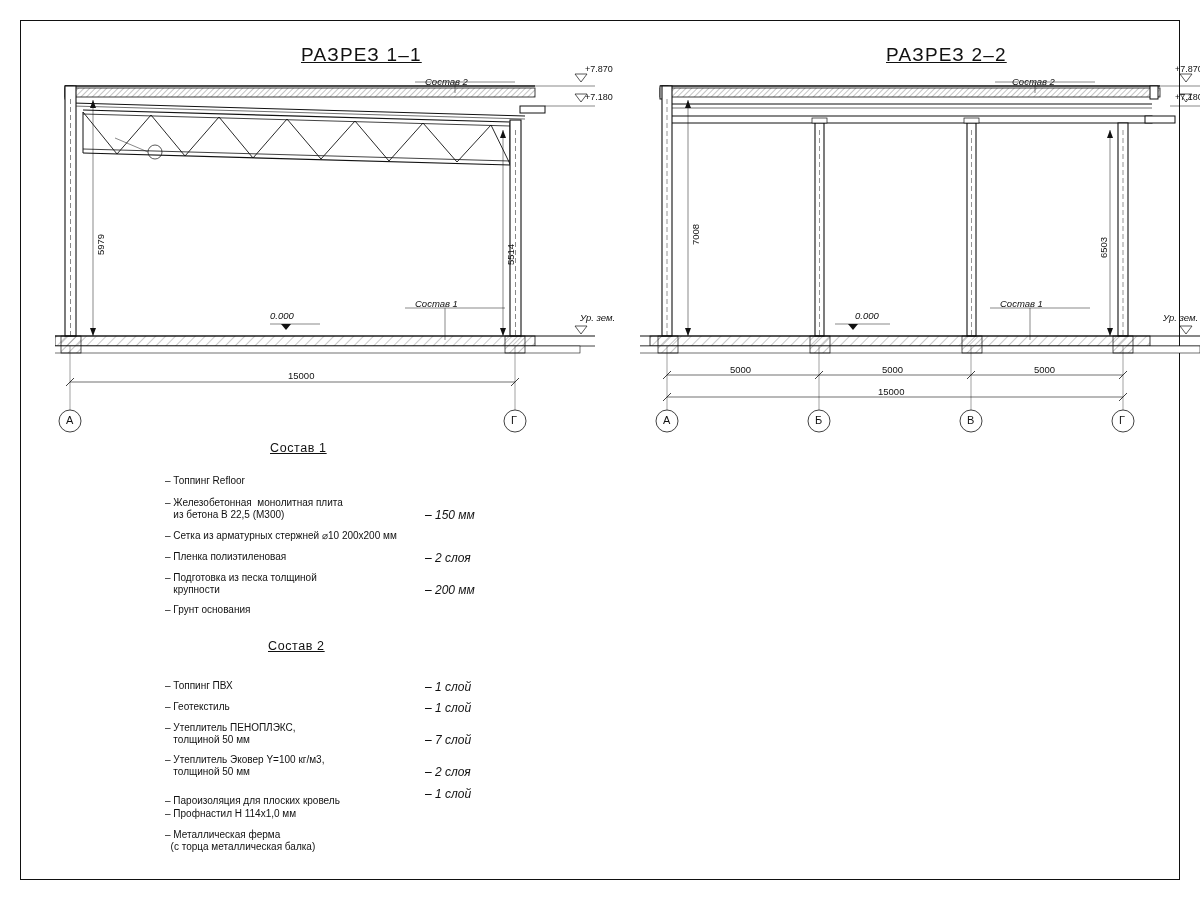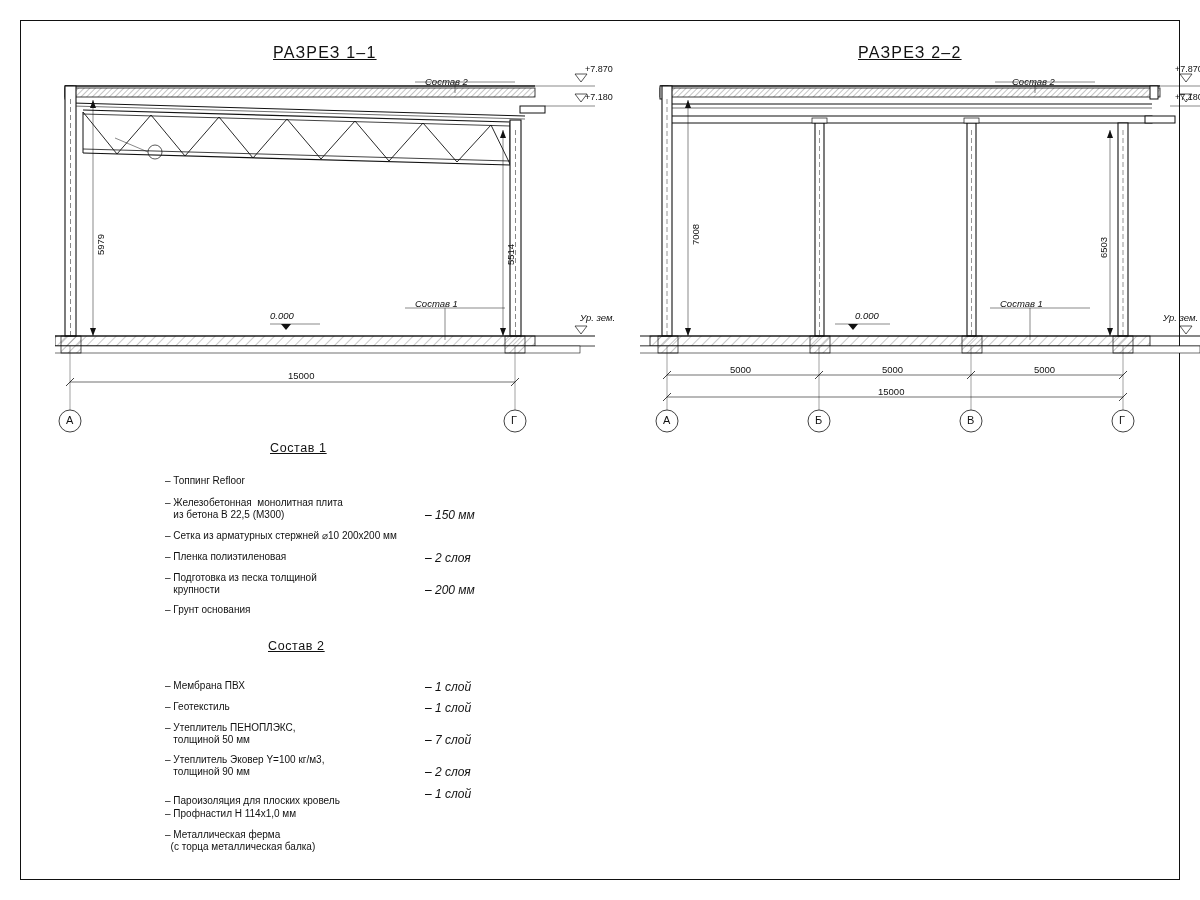--- a/index.html
+++ b/index.html
@@ -9,21 +9,21 @@
     color:#111;
   }
   .sheet{position:absolute;inset:0;}
   .frame{
     position:absolute;left:20px;top:20px;width:1160px;height:860px;
     border:1px solid #111;box-sizing:border-box;
   }
   svg{display:block;}
   .t{position:absolute;white-space:pre;}
   .title{
-    font-size:16px;letter-spacing:1.2px;text-decoration:underline;
+    font-size:19px;letter-spacing:1.2px;text-decoration:underline;margin-left:28px;
   }
   .sec-title{font-size:12.5px;letter-spacing:.6px;text-decoration:underline;}
   .lbl-i{font-size:9.5px;font-style:italic;}
   .dim{font-size:9.5px;}
   .vdim{font-size:9.5px;transform-origin:0 0;}
   .axis-letter{font-size:11px;}
   .list-item{font-size:10px;}
   .list-val{font-size:12px;font-style:italic;}
   .elev{font-size:9px;}
 </style>
@@ -253,32 +253,32 @@
     <div class="t list-item" style="left:165px;top:572px;line-height:12px;">– Подготовка из песка толщиной
    крупности</div>
     <div class="t list-val" style="left:425px;top:583px;">– 200 мм</div>
 
     <div class="t list-item" style="left:165px;top:604px;">– Грунт основания</div>
   </div>
 
   <div>
     <div class="t sec-title" style="left:268px;top:639px;">Состав 2</div>
 
-    <div class="t list-item" style="left:165px;top:680px;">– Мембрана ПВХ</div>
+    <div class="t list-item" style="left:165px;top:680px;">– Топпинг ПВХ</div>
     <div class="t list-val" style="left:425px;top:680px;">– 1 слой</div>
 
     <div class="t list-item" style="left:165px;top:701px;">– Геотекстиль</div>
     <div class="t list-val" style="left:425px;top:701px;">– 1 слой</div>
 
     <div class="t list-item" style="left:165px;top:722px;line-height:12px;">– Утеплитель ПЕНОПЛЭКС,
    толщиной 50 мм</div>
     <div class="t list-val" style="left:425px;top:733px;">– 7 слой</div>
 
     <div class="t list-item" style="left:165px;top:754px;line-height:12px;">– Утеплитель Эковер Y=100 кг/м3,
-   толщиной 90 мм</div>
+   толщиной 50 мм</div>
     <div class="t list-val" style="left:425px;top:765px;">– 2 слоя</div>
 
     <div class="t list-item" style="left:165px;top:787px;margin-top:8px;">– Пароизоляция для плоских кровель</div>
     <div class="t list-val" style="left:425px;top:787px;">– 1 слой</div>
 
     <div class="t list-item" style="left:165px;top:808px;">– Профнастил Н 114х1,0 мм</div>
 
     <div class="t list-item" style="left:165px;top:829px;line-height:12px;">– Металлическая ферма
   (с торца металлическая балка)</div>
   </div>

